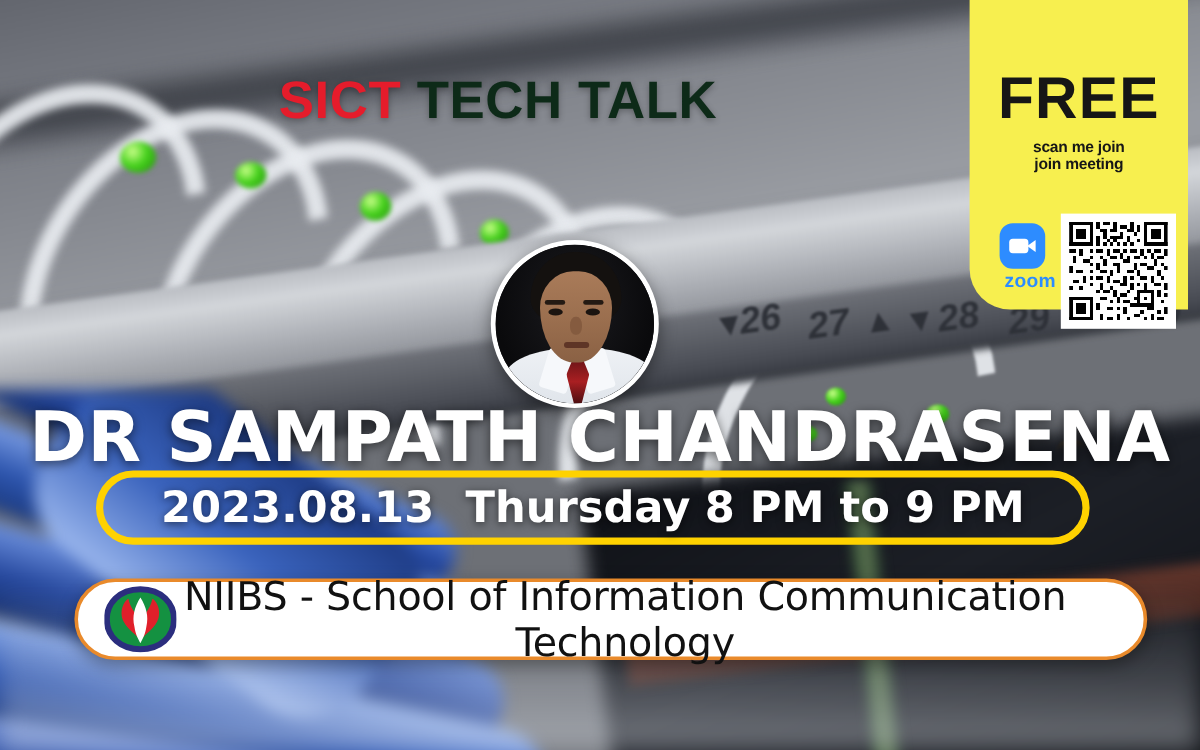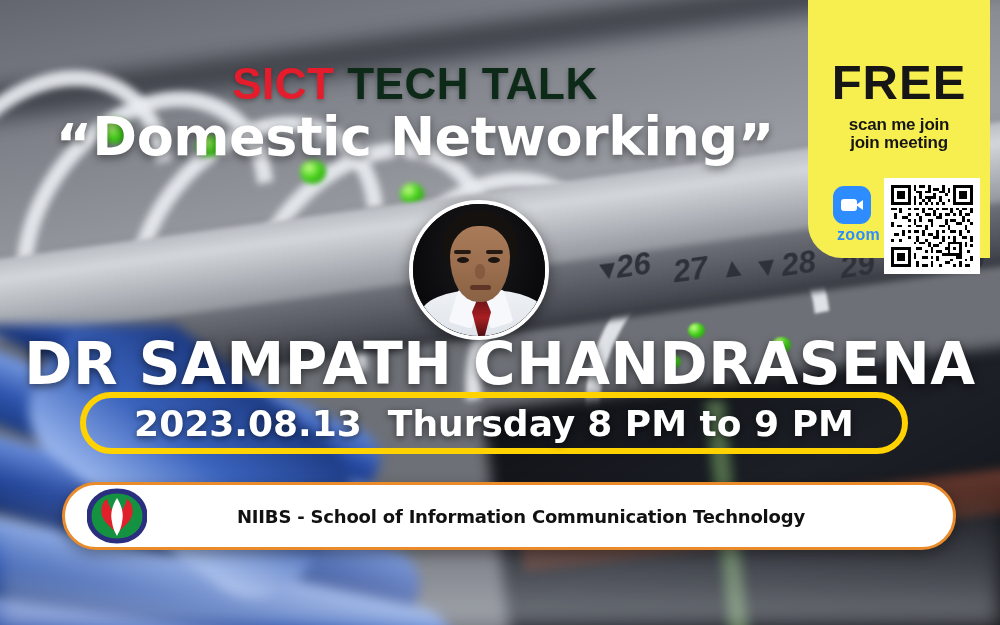--- a/index.html
+++ b/index.html
@@ -117,21 +117,21 @@
     border-bottom-left-radius:34px;
     z-index:6;
   }
   #free-title{
     position:absolute;left:0;right:0;top:58px;
     text-align:center;font-size:49px;font-weight:700;
     letter-spacing:1px;color:#161616;line-height:1;
   }
   #free-sub{
     position:absolute;left:6px;right:6px;top:116px;
-    text-align:center;font-size:17px;font-weight:700;
+    text-align:center;font-size:13px;font-weight:700;
     color:#161616;line-height:1.08;letter-spacing:-.2px;
   }
   #zoom-mark{
     position:absolute;left:16px;top:186px;width:56px;text-align:right;
   }
   #zoom-badge{
     width:38px;height:38px;border-radius:11px;margin:0 auto;
     background:#2D8CFF;position:relative;
   }
   #zoom-badge .cam-body{
@@ -261,21 +261,21 @@
 
   
   #footer-pill{
     position:absolute;left:62px;top:482px;width:894px;height:68px;
     background:#ffffff;border:3px solid #E98A2B;border-radius:34px;
     display:flex;align-items:center;z-index:5;
     box-shadow:0 5px 14px rgba(0,0,0,.35);
   }
   #niibs-logo{width:60px;height:56px;margin-left:22px;flex:0 0 auto;}
   #footer-text{
-    flex:1;text-align:center;font-size:18px;font-weight:700;color:#111111;
+    flex:1;text-align:center;font-size:33px;font-weight:400;color:#111111;
     letter-spacing:-.2px;padding-right:58px;
     font-family:"DejaVu Sans", sans-serif;
   }
 </style>
 </head>
 <body>
 
 <div id="poster">
 
   <div id="bg">
@@ -503,23 +503,20 @@
             <rect x="26" y="28" width="2" height="1"></rect>
         </g>
       </svg>
     </div>
   </div>
 
   <div id="headline">
     <div id="kicker">
       <span class="k-red">SICT</span><span>&nbsp;</span><span class="k-green">TECH TALK</span>
     </div>
-    <div id="topic-line">
-      <span class="qmark">“</span><span id="topic">Domestic Networking</span><span class="qmark">”</span>
-    </div>
   </div>
 
 
   <div id="portrait">
     <div class="ph-bg"></div>
     <div class="ph-shirt"></div>
     <div class="ph-neck"></div>
     <div class="ph-collarL"></div>
     <div class="ph-collarR"></div>
     <div class="ph-tie"></div>

